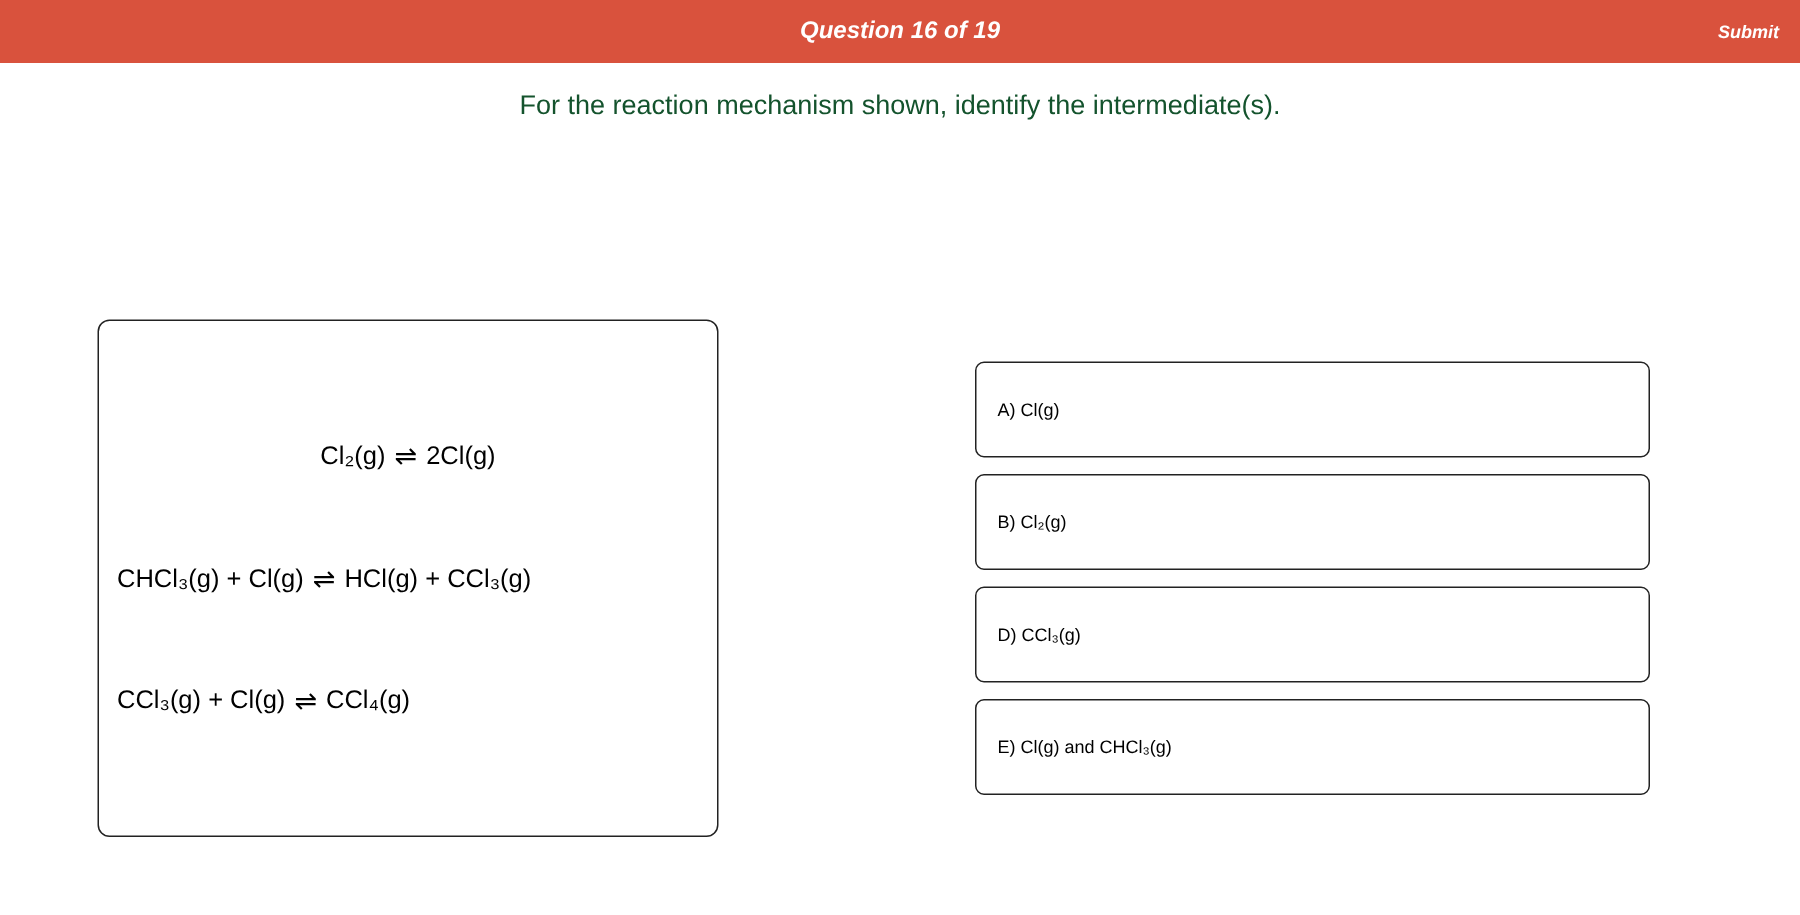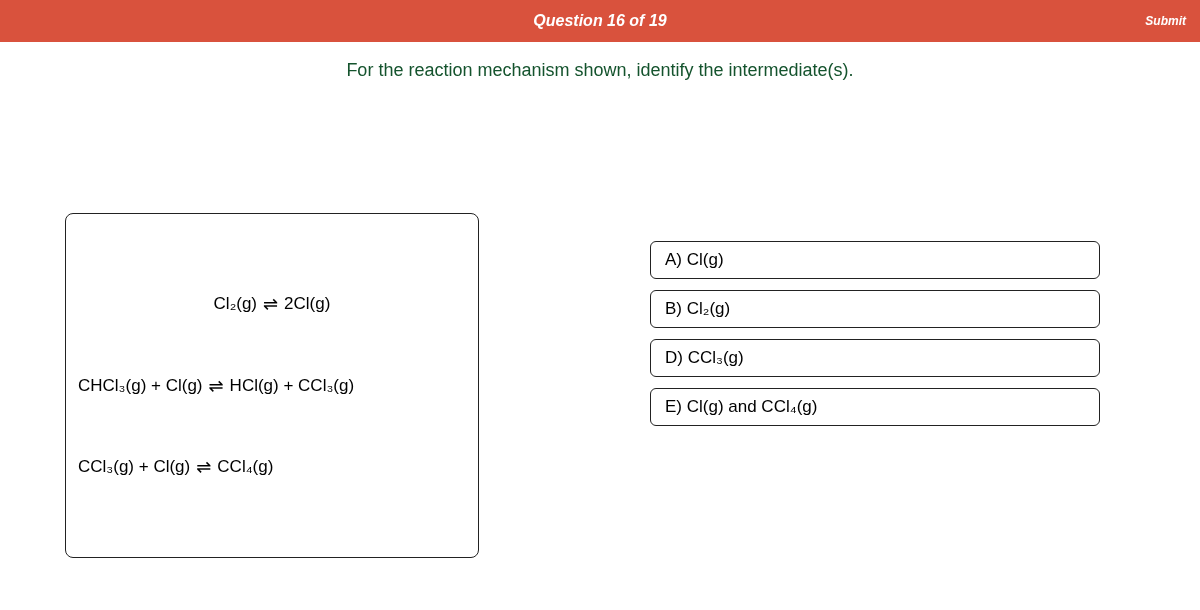--- a/index.html
+++ b/index.html
@@ -69,22 +69,22 @@
       left: 650px;
       top: 160px;
       width: 450px;
       display: flex;
       flex-direction: column;
       gap: 11px;
     }
     .answer-option {
       border: 1.5px solid #222;
       border-radius: 6px;
-      padding: 8px 14px;
-      font-size: 17px;
+      padding: 24px 14px;
+      font-size: 12px;
       cursor: pointer;
       background: #fff;
     }
   </style>
 </head>
 <body>
 
 <div class="header">
   <span>Question 16 of 19</span>
   <span class="submit">Submit</span>
@@ -109,16 +109,16 @@
       <span>CCl₃(g)  +   Cl(g)</span>
       <span class="arrow">⇌</span>
       <span>CCl₄(g)</span>
     </div>
   </div>
 
   <div class="answers">
     <div class="answer-option">A) Cl(g)</div>
     <div class="answer-option">B) Cl₂(g)</div>
     <div class="answer-option">D) CCl₃(g)</div>
-    <div class="answer-option">E) Cl(g) and CCl₄(g)</div>
+    <div class="answer-option">E) Cl(g) and CHCl₃(g)</div>
   </div>
 
 </div>
 
 </body></html>

